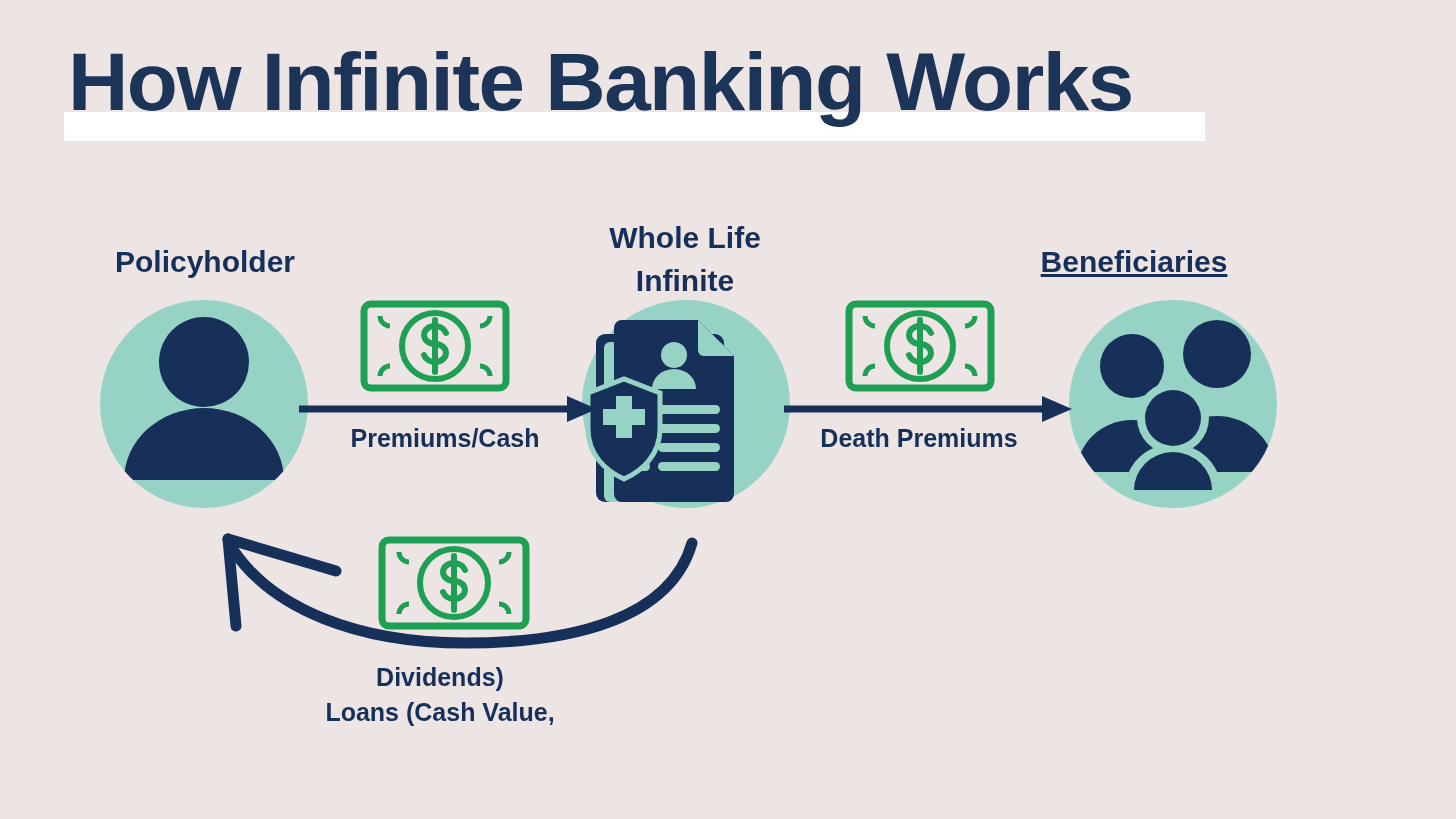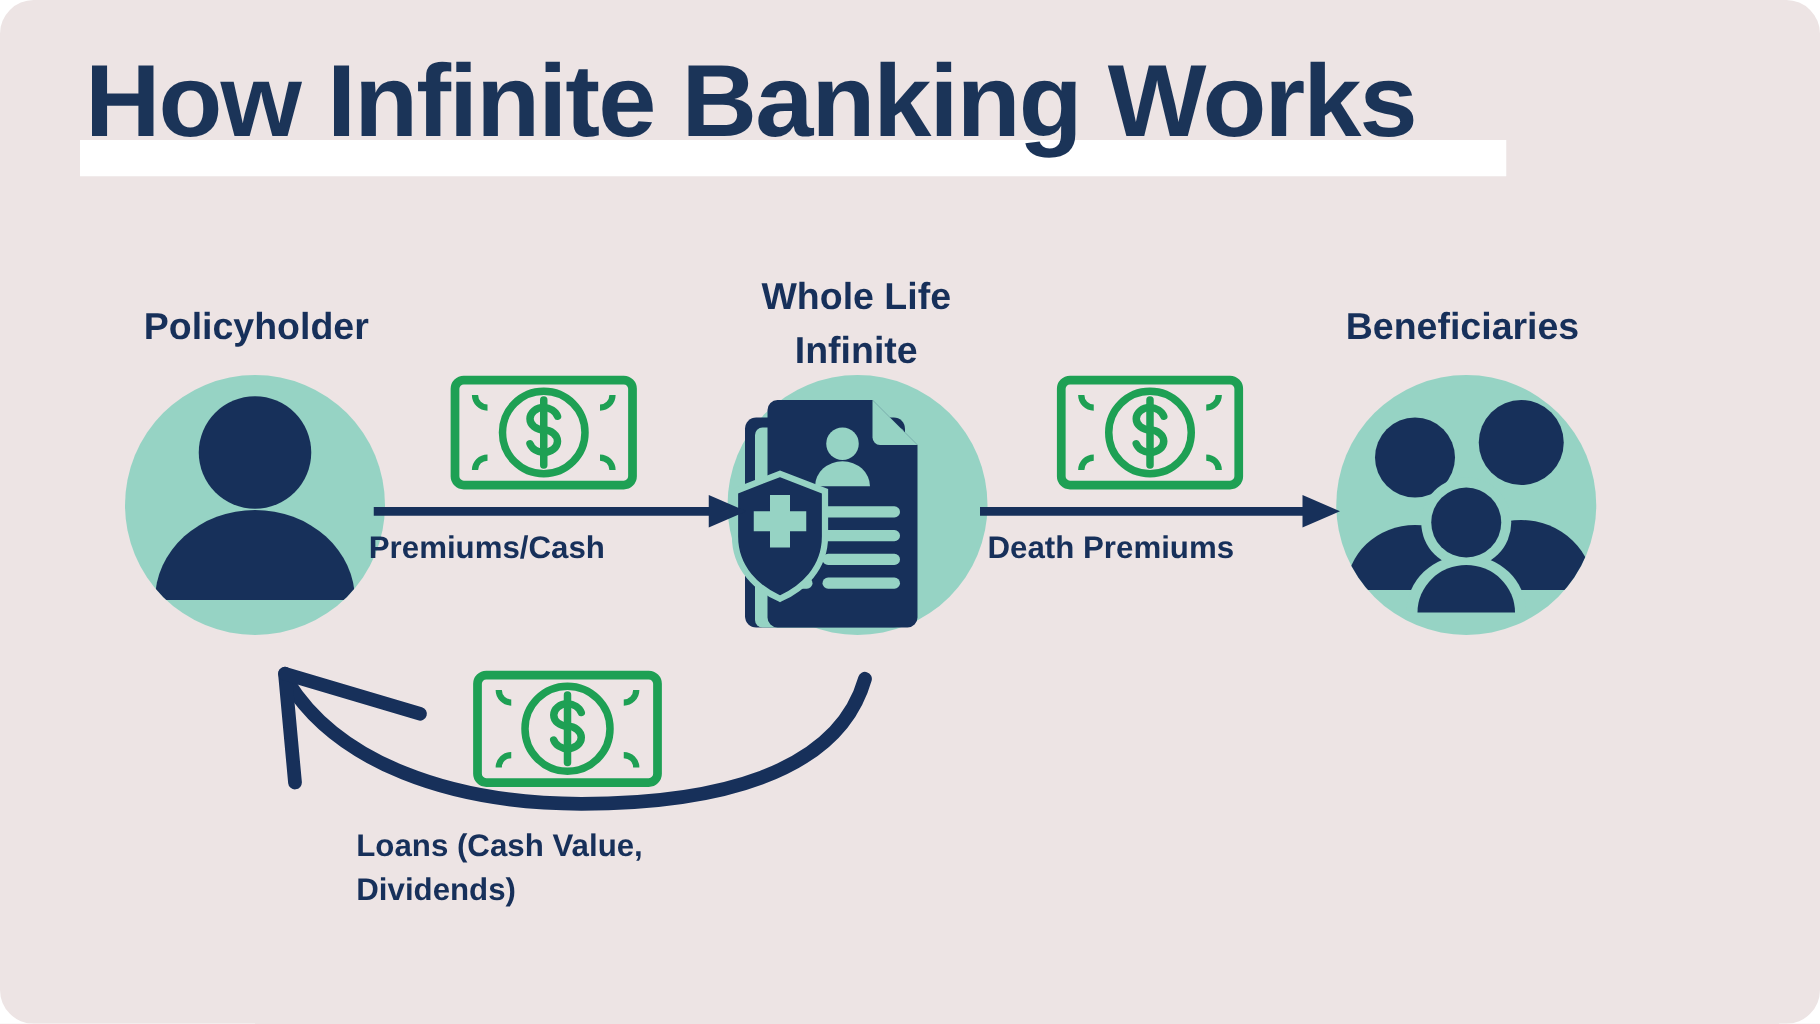--- a/index.html
+++ b/index.html
@@ -12,21 +12,20 @@
     height: 819px;
     overflow: hidden;
     font-family: "Liberation Sans", sans-serif;
   }
   #canvas {
     position: relative;
     width: 1456px;
     height: 819px;
     background: #EDE4E4;
     overflow: hidden;
-    border-radius: 27px;
   }
 
   
   #title-band {
     position: absolute;
     left: 64px;
     top: 112px;
     width: 1141px;
     height: 29px;
     background: #FFFFFF;
@@ -52,31 +51,31 @@
     position: absolute;
     color: #17305A;
     font-family: "Liberation Sans", sans-serif;
     font-weight: bold;
     font-size: 30px;
     line-height: 43px;
     text-align: center;
   }
   #label-policyholder { left: 55px;  top: 240px; width: 300px; }
   #label-wholelife    { left: 545px; top: 216px; width: 280px; }
-  #label-beneficiaries{ left: 1020px;top: 240px; width: 300px; }
+  #label-beneficiaries{ left: 984px;top: 240px; width: 300px; text-decoration: underline; }
 
   
   .flow-label {
     position: absolute;
     color: #17305A;
     font-family: "Liberation Sans", sans-serif;
     font-weight: bold;
     font-size: 25px;
     line-height: 35px;
-    text-align: left;
+    text-align: center;
   }
   #label-premiums { left: 295px; top: 421px; width: 300px; }
   #label-death    { left: 790px; top: 421px; width: 258px; }
   #label-loans    { left: 285px; top: 660px; width: 310px; }
 
   
   .layer { position: absolute; }
 
   .node-circle {
     position: absolute;
@@ -219,17 +218,17 @@
     <circle cx="76" cy="47" r="34" fill="none" stroke="#1EA054" stroke-width="6"></circle>
     <path d="M 87 34 a 12 10 0 0 0 -11 -7 a 11 9 0 0 0 0 18 a 11 9 0 0 1 0 18 a 12 10 0 0 1 -11 -7" fill="none" stroke="#1EA054" stroke-width="6" stroke-linecap="round"></path>
     <line x1="76" y1="20" x2="76" y2="74" stroke="#1EA054" stroke-width="6" stroke-linecap="round"></line>
     <path d="M 21 16 a 10 10 0 0 0 10 10" fill="none" stroke="#1EA054" stroke-width="5"></path>
     <path d="M 131 16 a 10 10 0 0 1 -10 10" fill="none" stroke="#1EA054" stroke-width="5"></path>
     <path d="M 21 78 a 10 10 0 0 1 10 -10" fill="none" stroke="#1EA054" stroke-width="5"></path>
     <path d="M 131 78 a 10 10 0 0 0 -10 -10" fill="none" stroke="#1EA054" stroke-width="5"></path>
   </svg>
 
   <div class="flow-label" id="label-loans">
+    <div>Dividends)</div>
     <div>Loans (Cash Value,</div>
-    <div>Dividends)</div>
   </div>
 
 </div>
 
 </body></html>

